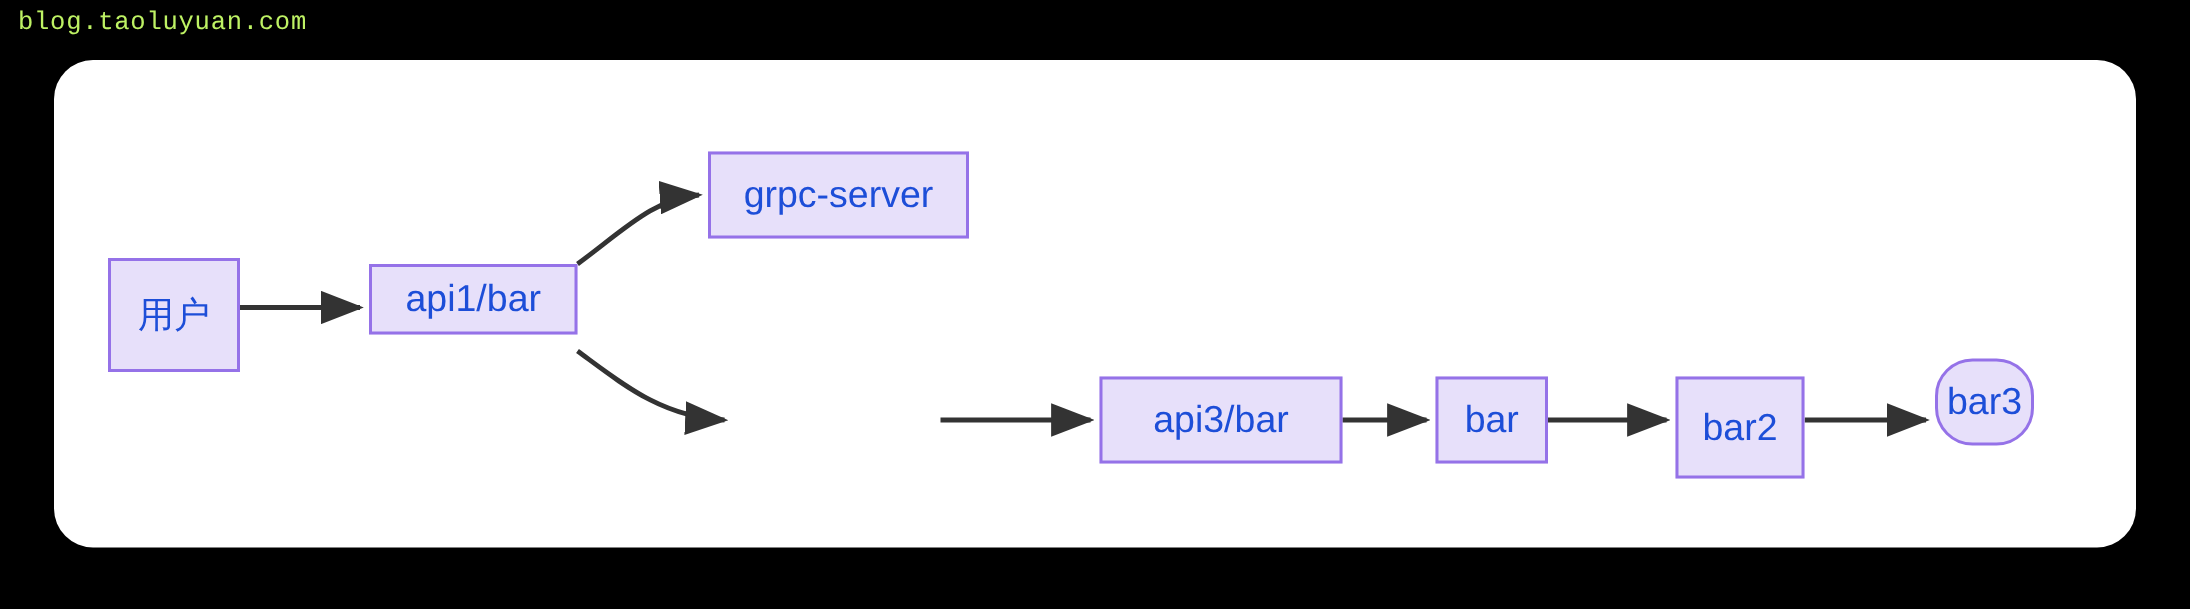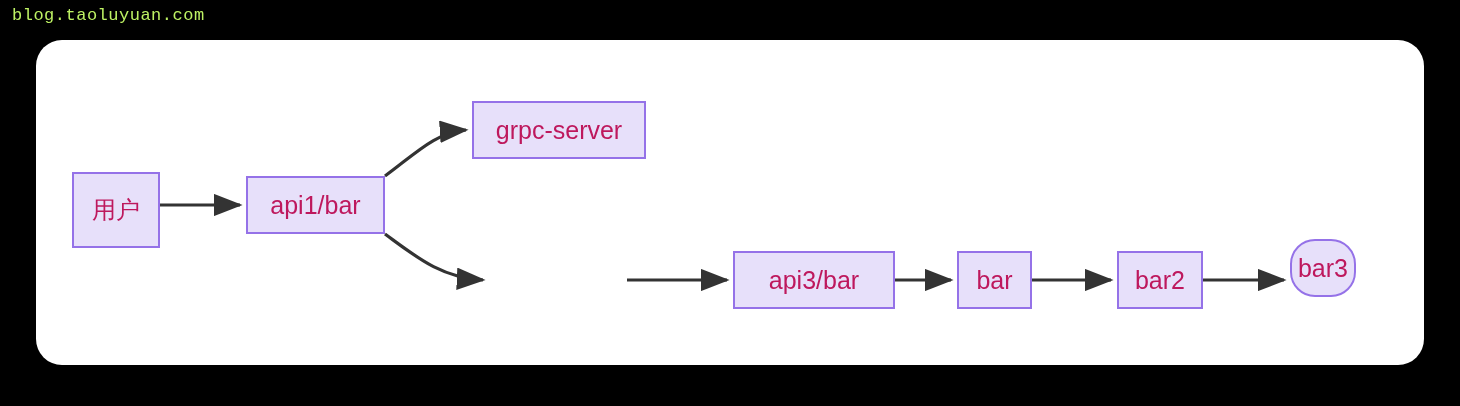--- a/index.html
+++ b/index.html
@@ -43,21 +43,21 @@
     height: 325px;
   }
   .node {
     position: absolute;
     box-sizing: border-box;
     background: #e7e0fa;
     border: 2px solid #9572e8;
     display: flex;
     align-items: center;
     justify-content: center;
-    color: #be185d;
+    color: #1d4ed8;
     font-size: 25px;
     font-family: "Liberation Sans", sans-serif;
     white-space: nowrap;
     z-index: 3;
   }
   .node.cjk {
     font-family: "DejaVu Sans", sans-serif;
     font-size: 24px;
   }
 </style>
@@ -82,38 +82,38 @@
       <path d="M835,240 L915,240"></path>
       <path d="M996,240 L1075,240"></path>
       <path d="M1167,240 L1248,240"></path>
     </g>
   </svg>
 
   <div class="node cjk" style="left:36px; top:132px; width:88px; height:76px;">
     <span>用户</span>
   </div>
 
-  <div class="node" style="left:210px; top:136px; width:139px; height:58px;">
+  <div class="node" style="left:210px; top:136px; width:139px; height:47px;">
     <span>api1/bar</span>
   </div>
 
   <div class="node" style="left:436px; top:61px; width:174px; height:58px;">
     <span>grpc-server</span>
   </div>
 
 
   <div class="node" style="left:697px; top:211px; width:162px; height:58px;text-align:right;">
     <span>api3/bar</span>
   </div>
 
   <div class="node" style="left:921px; top:211px; width:75px; height:58px;">
     <span>bar</span>
   </div>
 
-  <div class="node" style="left:1081px; top:211px; width:86px; height:58px;">
+  <div class="node" style="left:1081px; top:211px; width:86px; height:68px;">
     <span>bar2</span>
   </div>
 
   <div class="node" style="left:1254px; top:199px; width:66px; height:58px;border-radius:25px;">
     <span>bar3</span>
   </div>
 
 </div>
 
 </body></html>

